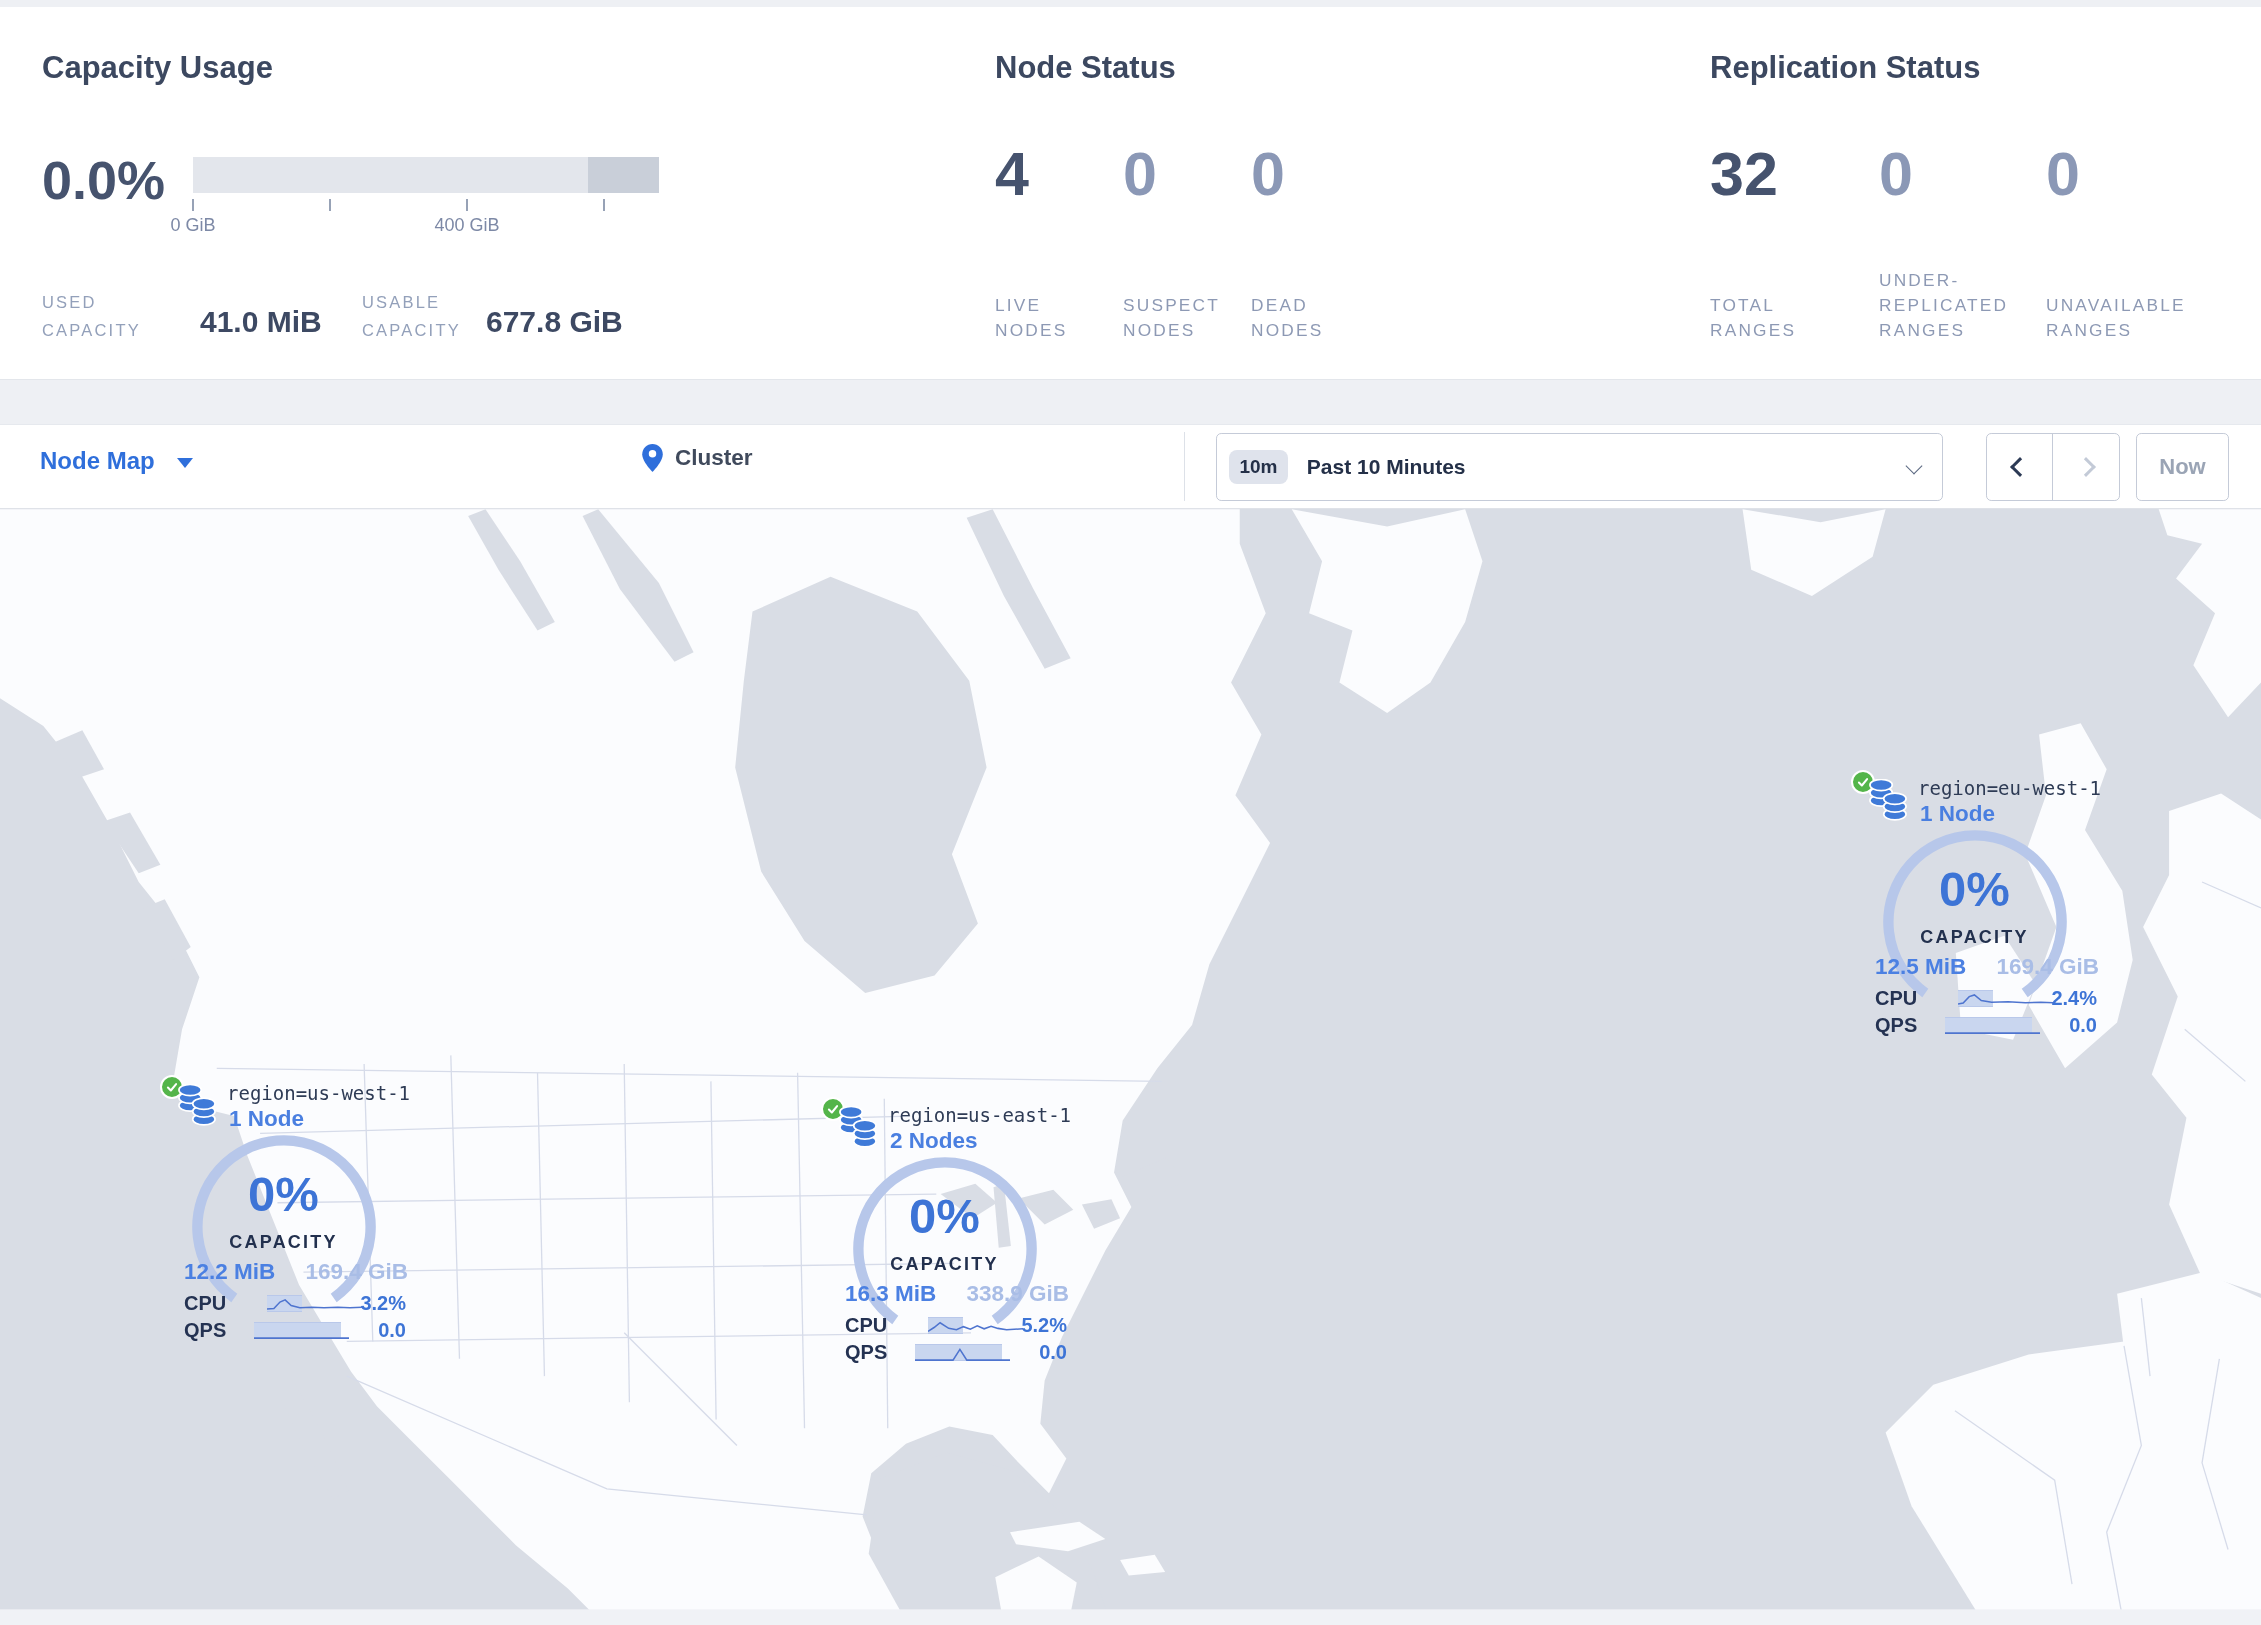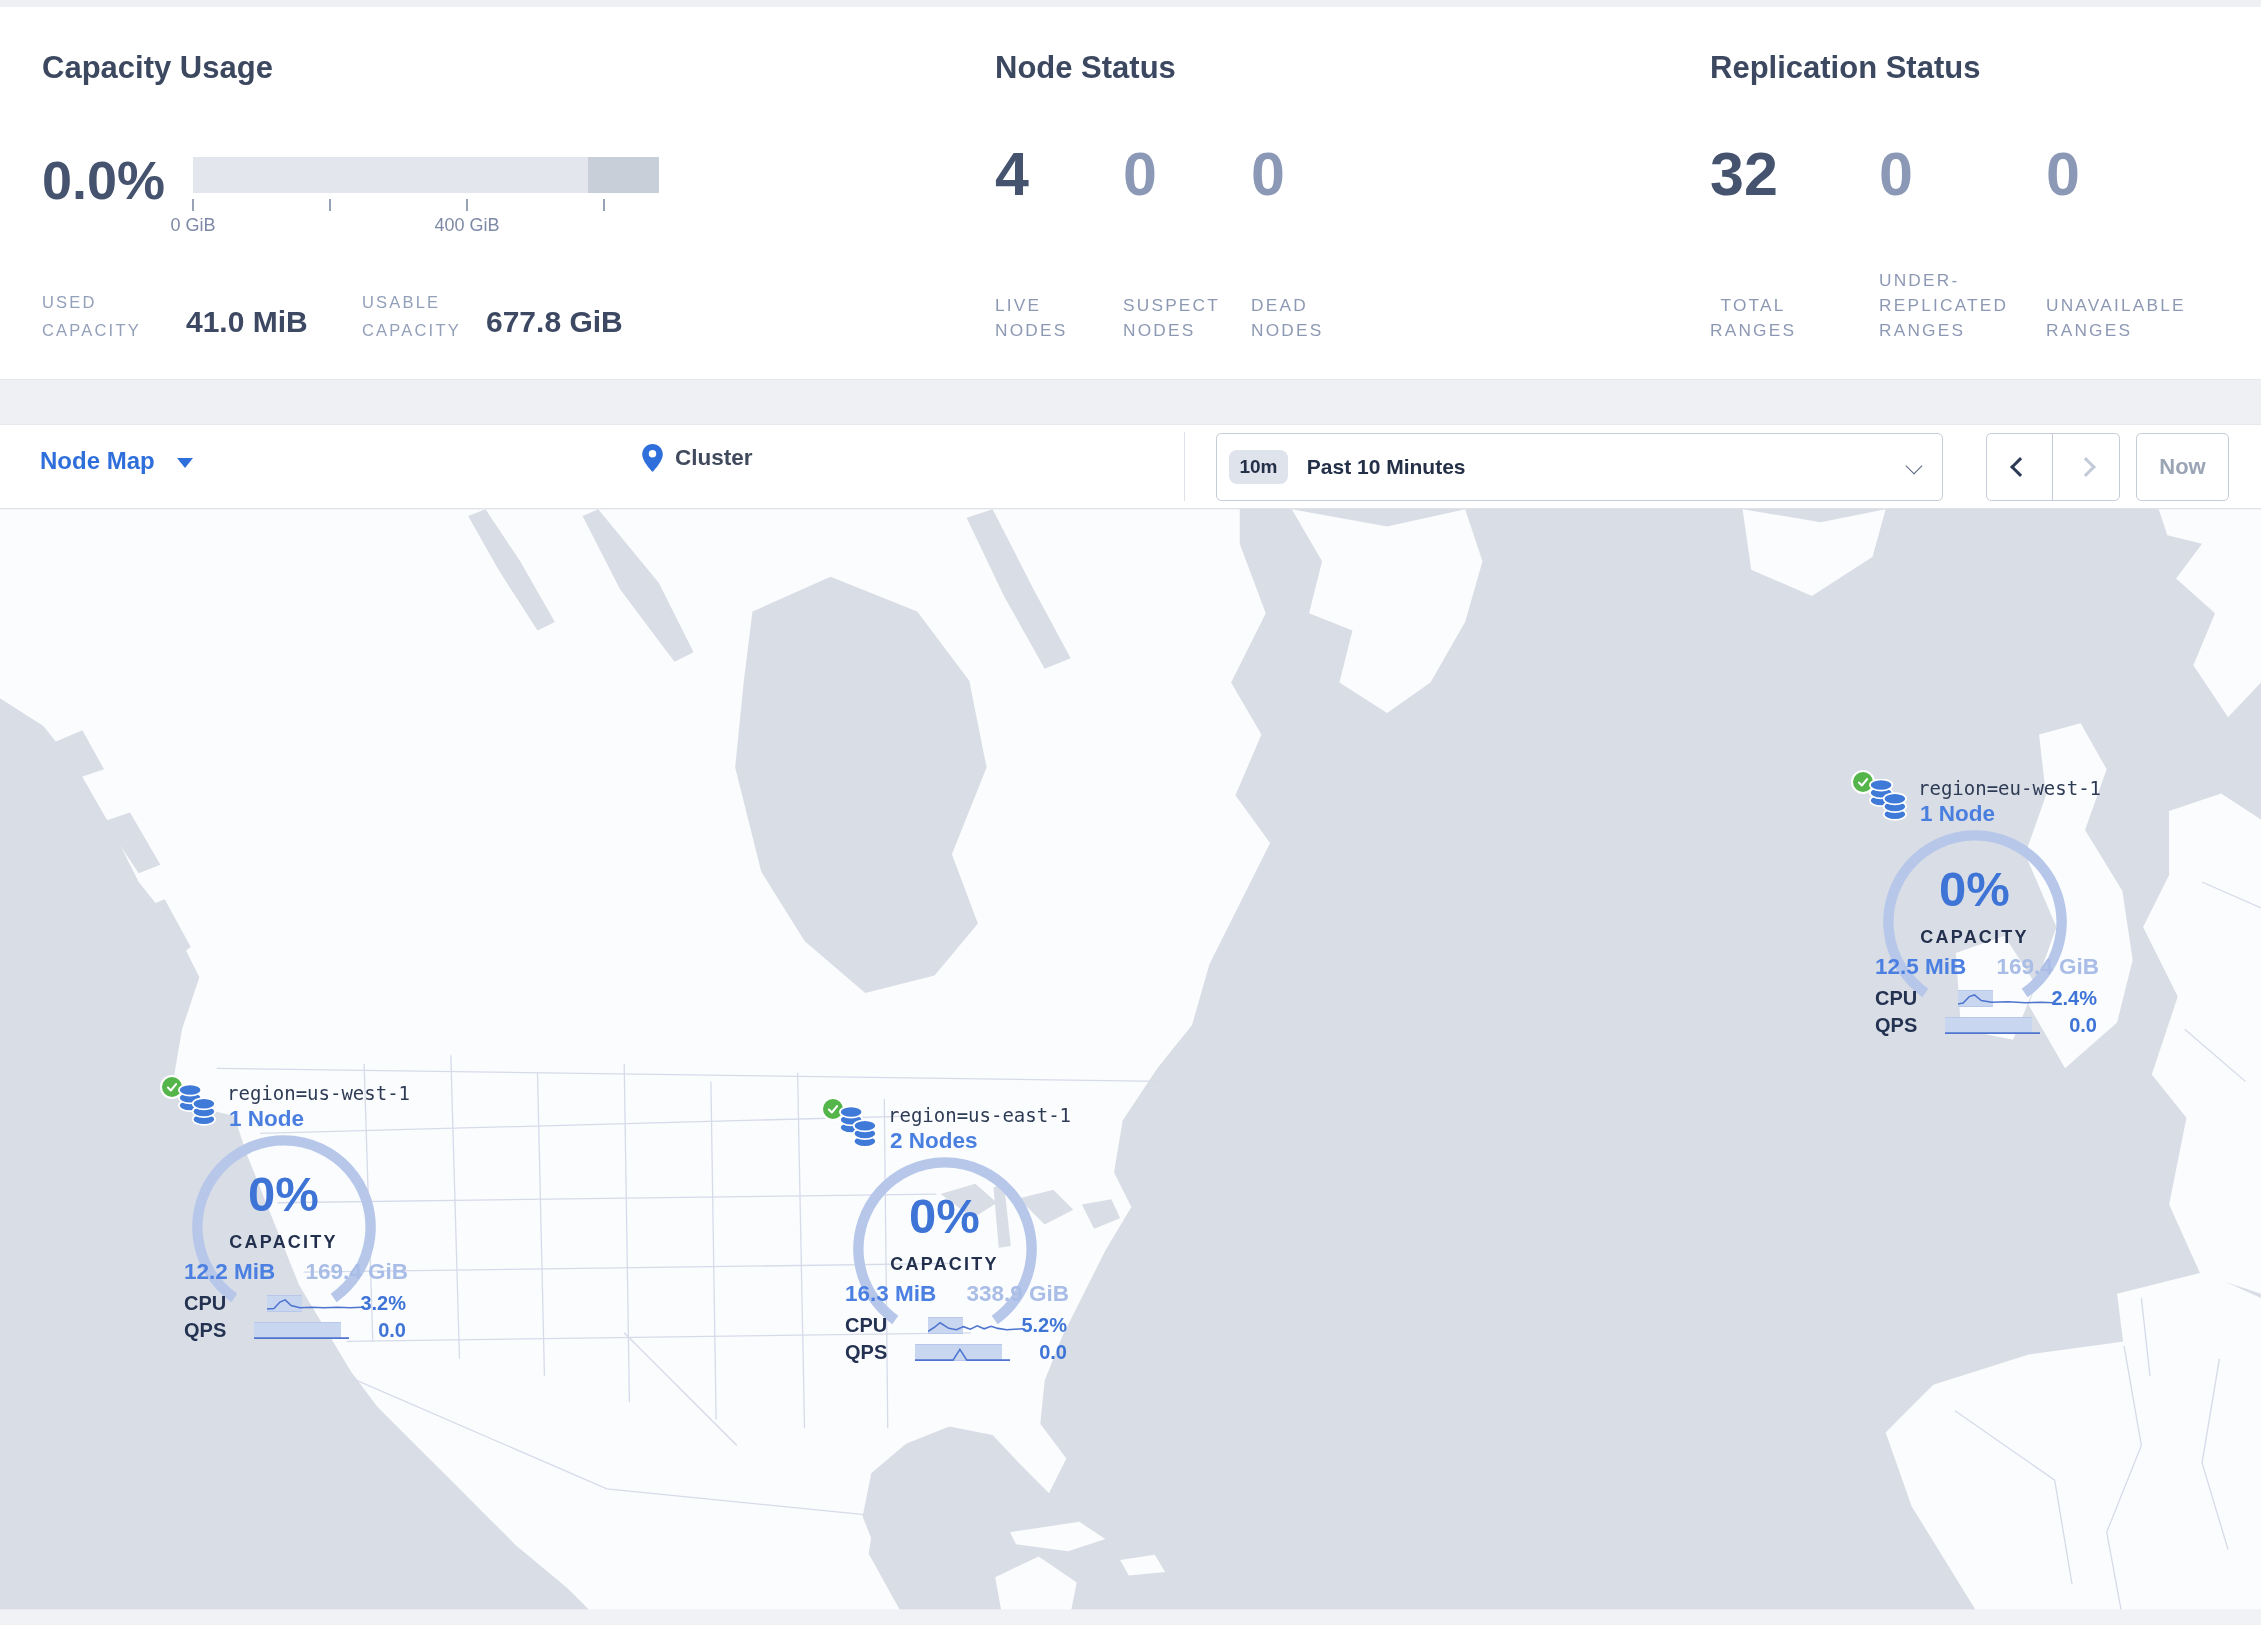--- a/index.html
+++ b/index.html
@@ -89,41 +89,41 @@
       <div class="cap-bar-end"></div>
     </div>
     <div class="tick" style="left:192px;"></div>
     <div class="tick" style="left:329px;"></div>
     <div class="tick" style="left:466px;"></div>
     <div class="tick" style="left:603px;"></div>
     <div class="tick-label" style="left:141px;">0 GiB</div>
     <div class="tick-label" style="left:415px;">400 GiB</div>
     <div class="pair-label" style="left:42px;">USED
 CAPACITY</div>
-    <div class="pair-value" style="left:186px;">41.0 MiB</div>
+    <div class="pair-value" style="left:200px;">41.0 MiB</div>
     <div class="pair-label" style="left:362px;">USABLE
 CAPACITY</div>
     <div class="pair-value" style="left:486px;">677.8 GiB</div>
 
     <h2 class="section-title" style="left:995px;">Node Status</h2>
     <div class="big-num" style="left:995px;">4</div>
     <div class="big-num muted" style="left:1123px;">0</div>
     <div class="big-num muted" style="left:1251px;">0</div>
     <div class="stat-label" style="left:995px; top:286px;">LIVE
 NODES</div>
     <div class="stat-label" style="left:1123px; top:286px;">SUSPECT
 NODES</div>
     <div class="stat-label" style="left:1251px; top:286px;">DEAD
 NODES</div>
 
     <h2 class="section-title" style="left:1710px;">Replication Status</h2>
     <div class="big-num" style="left:1710px;">32</div>
     <div class="big-num muted" style="left:1879px;">0</div>
     <div class="big-num muted" style="left:2046px;">0</div>
-    <div class="stat-label" style="left:1710px; top:286px;text-align:center;">TOTAL
+    <div class="stat-label" style="left:1710px; top:286px;">TOTAL
 RANGES</div>
     <div class="stat-label" style="left:1879px; top:261px;">UNDER-
 REPLICATED
 RANGES</div>
     <div class="stat-label" style="left:2046px; top:286px;">UNAVAILABLE
 RANGES</div>
   </div>
 
   <div class="toolbar">
     <div class="viewsel">

